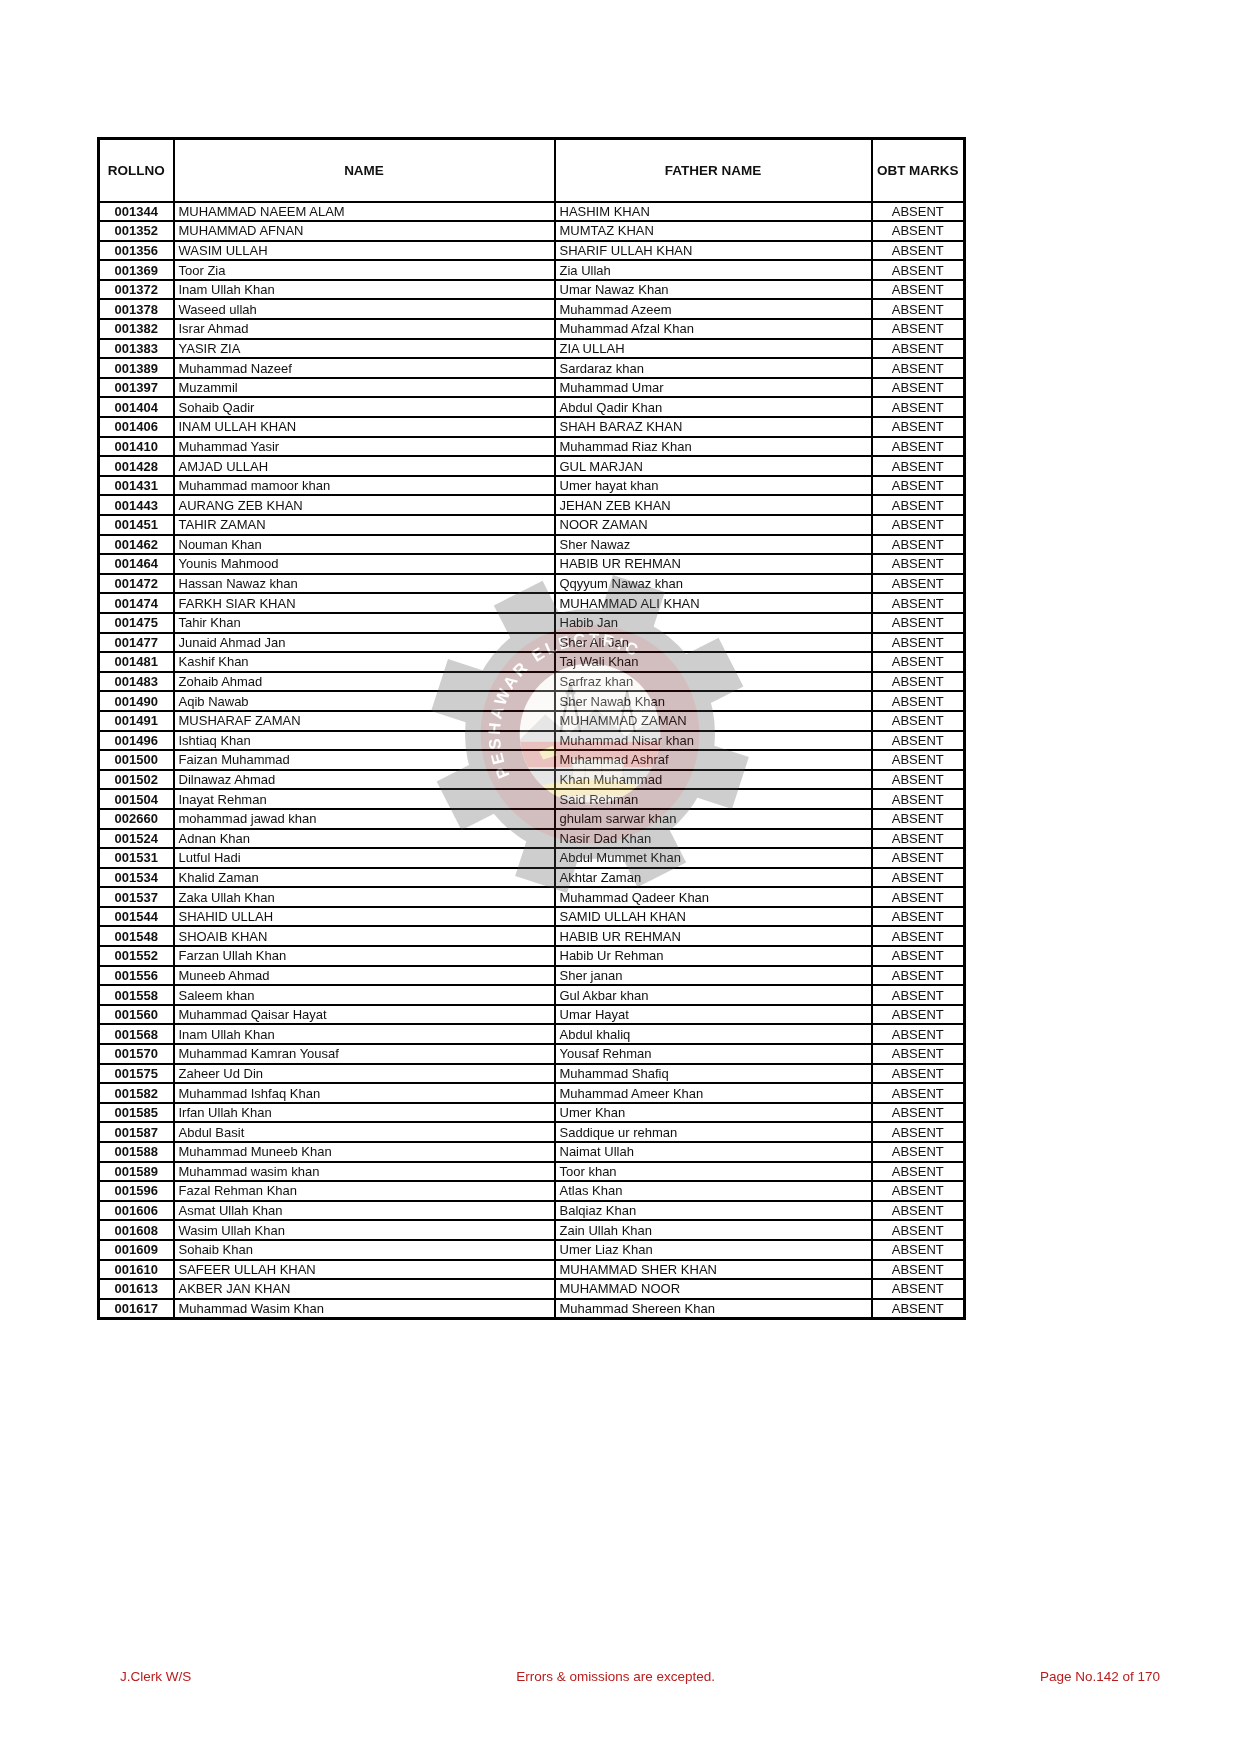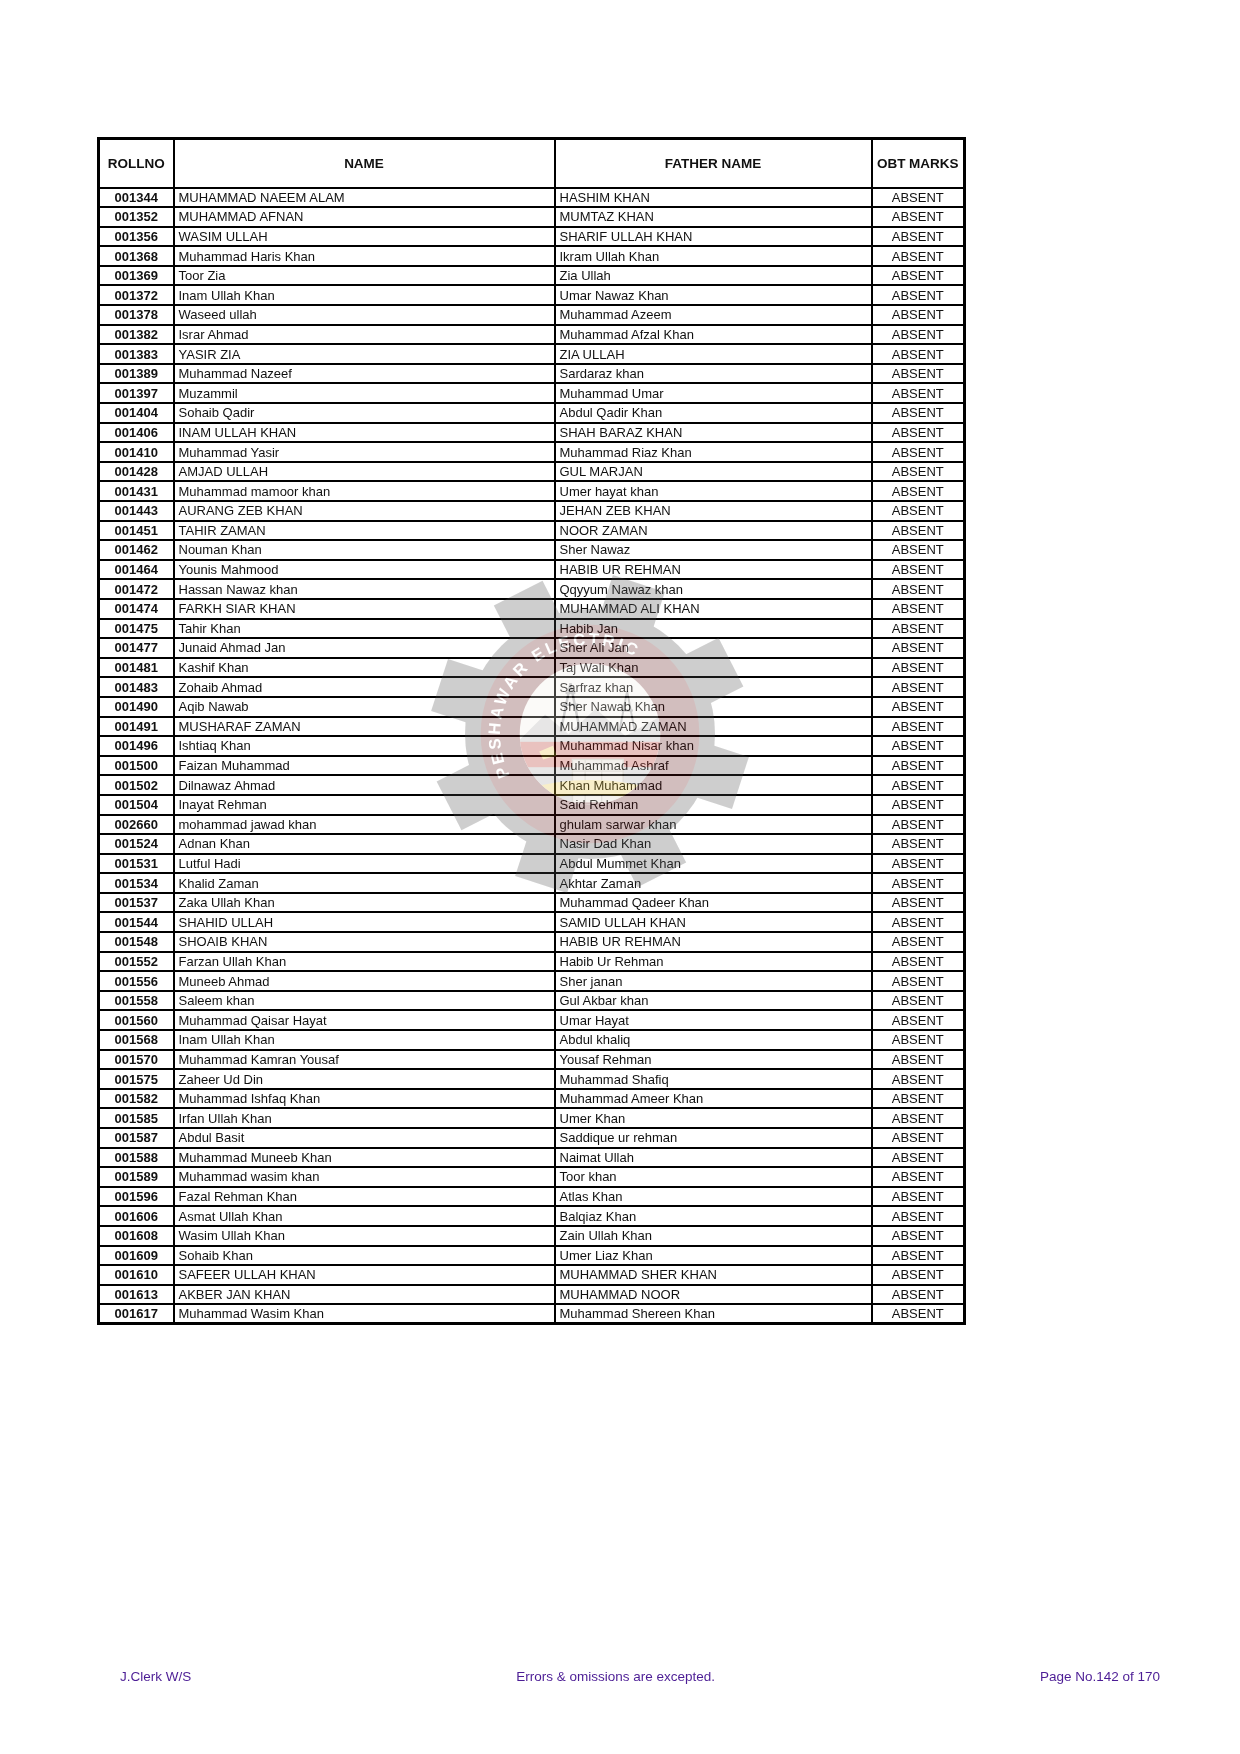--- a/index.html
+++ b/index.html
@@ -6,39 +6,39 @@
   body{
     width:1240px;height:1754px;background:#ffffff;position:relative;
     font-family:"Liberation Sans", sans-serif;color:#111;overflow:hidden;
   }
   table.results{
     position:absolute;left:97px;top:137px;width:866px;
     border-collapse:collapse;table-layout:fixed;
     border:3px solid #000;
   }
   .results th,.results td{border:2px solid #000;overflow:hidden;white-space:nowrap;}
-  .results thead tr{height:49px;}
+  .results thead tr{height:63px;}
   .results th{font-size:13.5px;font-weight:bold;text-align:center;padding:0 2px;}
   .results tbody tr{height:19.6px;}
   .results td{font-size:13px;padding:0 4px;line-height:1;}
   td.roll-cell{text-align:center;font-weight:bold;}
   td.name-cell,td.father-name-cell{text-align:left;}
   td.marks-cell{text-align:center;}
   .col-roll{width:75px;}
   .col-name{width:381px;}
   .col-father{width:317px;}
   .col-marks{width:93px;}
   .wm{
     position:absolute;left:424px;top:568px;width:332px;height:332px;
     opacity:0.27;pointer-events:none;
   }
   .footer{
     position:absolute;left:120px;top:1669px;width:1040px;
     display:flex;justify-content:space-between;align-items:baseline;
-    font-size:13.5px;color:#4c1d95;
+    font-size:13.5px;color:#b91c1c;
   }
 </style>
 </head>
 <body>
 
 <table class="results">
   <colgroup>
     <col class="col-roll">
       <col class="col-name">
       <col class="col-father">
@@ -62,26 +62,20 @@
       <tr>
         <td class="roll-cell">001352</td>
         <td class="name-cell">MUHAMMAD AFNAN</td>
         <td class="father-name-cell">MUMTAZ KHAN</td>
         <td class="marks-cell">ABSENT</td>
       </tr>
       <tr>
         <td class="roll-cell">001356</td>
         <td class="name-cell">WASIM ULLAH</td>
         <td class="father-name-cell">SHARIF ULLAH KHAN</td>
-        <td class="marks-cell">ABSENT</td>
-      </tr>
-      <tr>
-        <td class="roll-cell">001368</td>
-        <td class="name-cell">Muhammad Haris Khan</td>
-        <td class="father-name-cell">Ikram Ullah Khan</td>
         <td class="marks-cell">ABSENT</td>
       </tr>
       <tr>
         <td class="roll-cell">001369</td>
         <td class="name-cell">Toor Zia</td>
         <td class="father-name-cell">Zia Ullah</td>
         <td class="marks-cell">ABSENT</td>
       </tr>
       <tr>
         <td class="roll-cell">001372</td>

